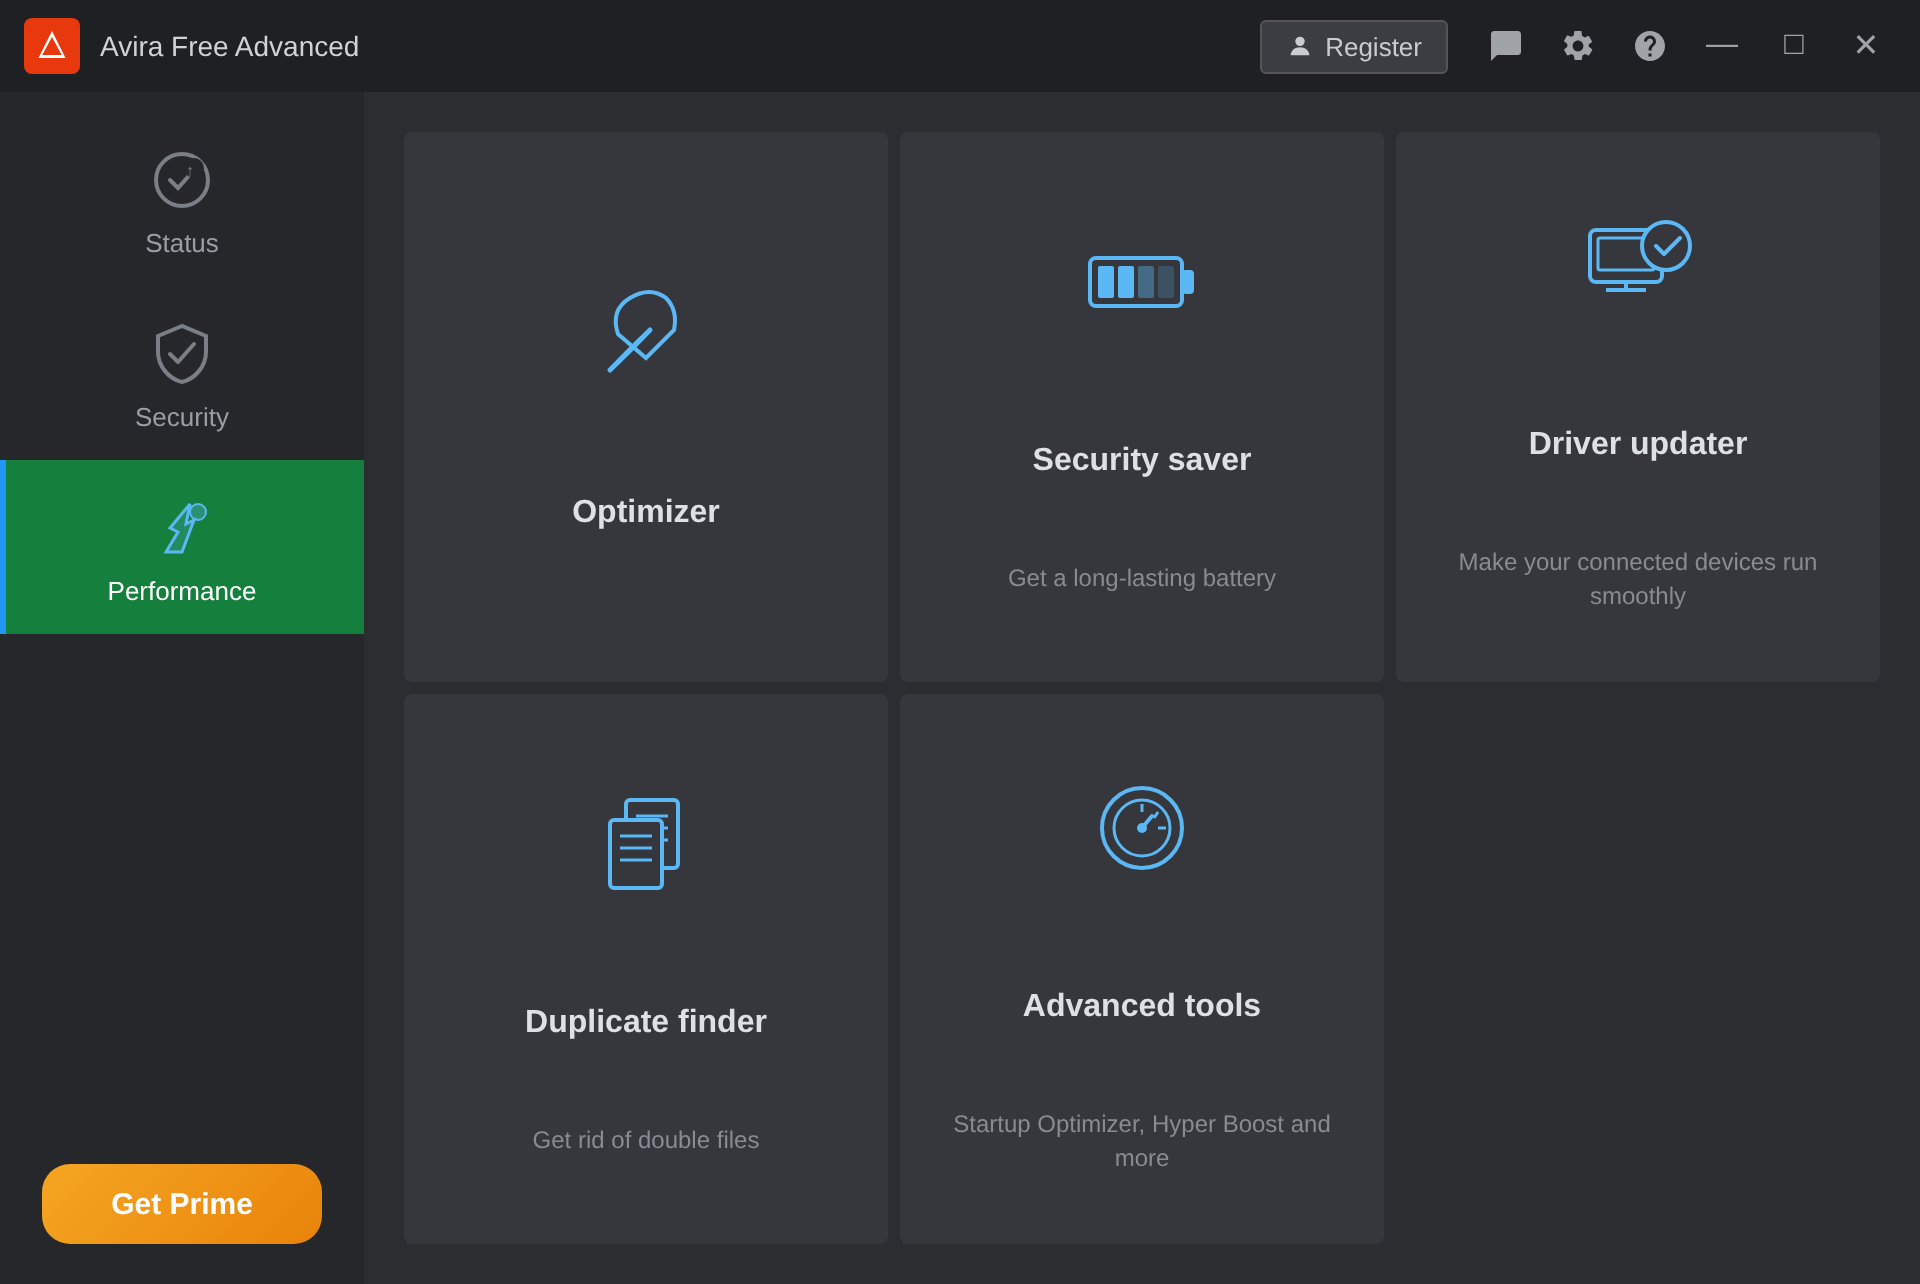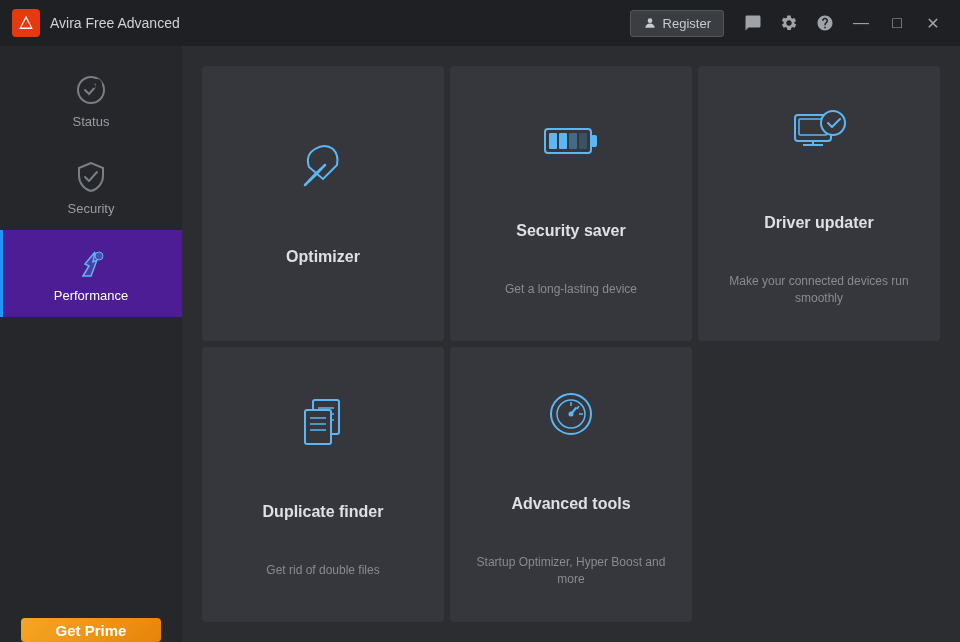--- a/index.html
+++ b/index.html
@@ -96,21 +96,21 @@
       display: flex;
       flex-direction: column;
       align-items: center;
       padding: 16px 0 14px;
       cursor: pointer;
       position: relative;
       color: #9a9da3;
     }
     .sidebar-item.active {
       color: #ffffff;
-      background: #4c1d95;
+      background: #15803d;
     }
     .sidebar-item.active::before {
       content: '';
       position: absolute;
       left: 0;
       top: 0;
       bottom: 0;
       width: 3px;
       background: #2196f3;
     }
@@ -122,28 +122,29 @@
       justify-content: center;
       margin-bottom: 6px;
     }
     .sidebar-label {
       font-size: 13px;
       font-weight: 400;
     }
     .sidebar-spacer { flex: 1; }
     .get-prime-btn {
       width: 140px;
-      height: 24px;
+      height: 40px;
       background: linear-gradient(135deg, #f5a623, #e8830a);
       border: none;
-      border-radius: 4px;
+      border-radius: 14px;
       color: white;
       font-size: 15px;
       font-weight: 600;
       cursor: pointer;
+      margin-bottom: 20px;
     }
 
     
     .content {
       flex: 1;
       background: #2b2d30;
       padding: 20px;
       display: grid;
       grid-template-columns: repeat(3, 1fr);
       grid-template-rows: repeat(2, 1fr);
@@ -294,21 +295,21 @@
         <svg width="60" height="56" viewBox="0 0 60 56" fill="none">
           <rect x="4" y="16" width="46" height="24" rx="3" stroke="#5bb8f5" stroke-width="2" fill="none"></rect>
           <rect x="50" y="22" width="6" height="12" rx="2" fill="#5bb8f5"></rect>
           <rect x="8" y="20" width="8" height="16" rx="1" fill="#5bb8f5"></rect>
           <rect x="18" y="20" width="8" height="16" rx="1" fill="#5bb8f5"></rect>
           <rect x="28" y="20" width="8" height="16" rx="1" fill="#5bb8f5" opacity="0.4"></rect>
           <rect x="38" y="20" width="8" height="16" rx="1" fill="#5bb8f5" opacity="0.2"></rect>
         </svg>
       </div>
       <div class="tile-title">Security saver</div>
-      <div class="tile-desc">Get a long-lasting device</div>
+      <div class="tile-desc">Get a long-lasting battery</div>
     </div>
 
     <div class="tile">
       <div class="tile-icon">
         <svg width="60" height="56" viewBox="0 0 60 56" fill="none">
           <rect x="6" y="10" width="36" height="26" rx="3" stroke="#5bb8f5" stroke-width="2" fill="none"></rect>
           <rect x="10" y="14" width="28" height="16" rx="1" stroke="#5bb8f5" stroke-width="1.5" fill="none"></rect>
           <line x1="14" y1="40" x2="34" y2="40" stroke="#5bb8f5" stroke-width="2"></line>
           <line x1="24" y1="36" x2="24" y2="40" stroke="#5bb8f5" stroke-width="2"></line>
           <circle cx="44" cy="18" r="12" fill="#35373c" stroke="#5bb8f5" stroke-width="2"></circle>

